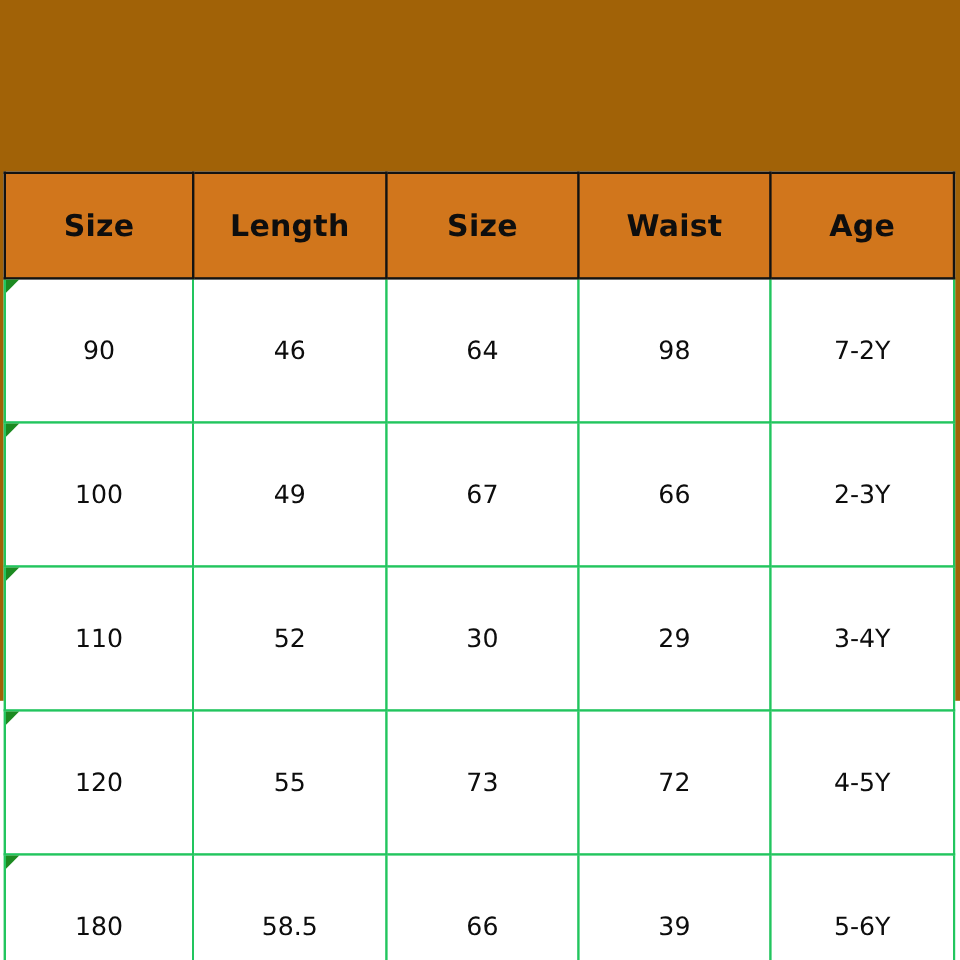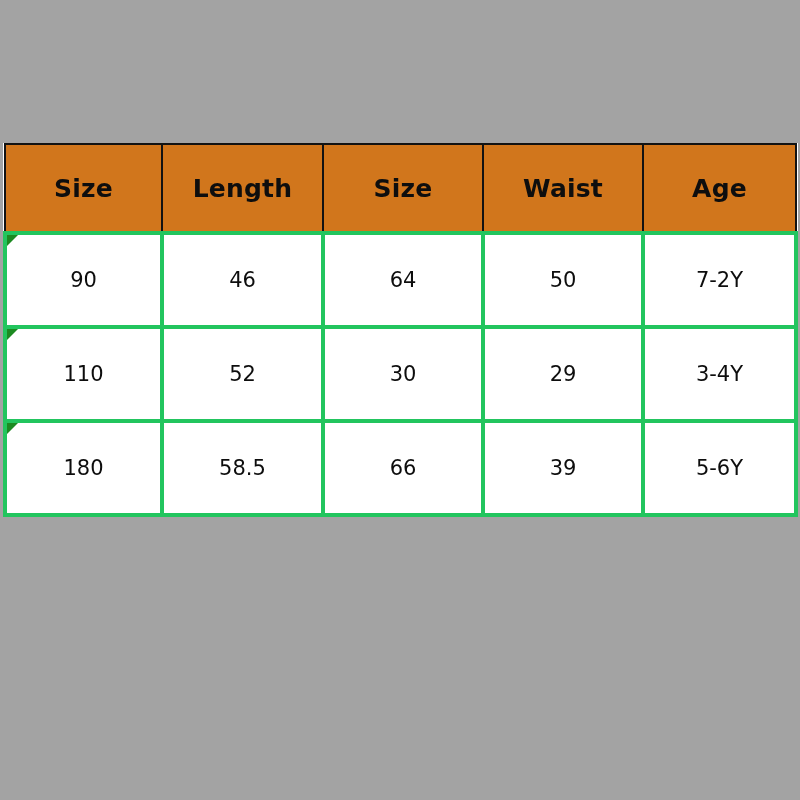--- a/index.html
+++ b/index.html
@@ -11,22 +11,22 @@
     width: 800px;
     height: 800px;
     background: #ffffff;
     font-family: "DejaVu Sans", "Liberation Sans", sans-serif;
     overflow: hidden;
   }
 
   #page {
     position: relative;
     width: 800px;
-    height: 800px;
-    background: #a3a3a3;
+    height: 584px;
+    background: #a16207;
   }
 
   
   .size-chart {
     position: absolute;
     left: 3px;
     top: 143px;
     width: 791px;
     border-collapse: collapse;
     table-layout: fixed;
@@ -56,22 +56,22 @@
   
   .size-chart tbody td {
     position: relative;
     height: 86px;
     background: #ffffff;
     color: #0d0d0d;
     font-size: 21px;
     font-weight: normal;
     text-align: center;
     vertical-align: middle;
-    border: 4px solid #22c55e;
-    padding: 2px;
+    border: 2px solid #22c55e;
+    padding: 16px;
   }
 
   .cell-text {
     display: block;
     line-height: 1;
   }
 
   
   .comment-marker {
     position: absolute;
@@ -114,42 +114,78 @@
             <span class="comment-marker"></span>
             <span class="cell-text">90</span>
           </td>
         <td>
             <span class="cell-text">46</span>
           </td>
         <td>
             <span class="cell-text">64</span>
           </td>
         <td>
-            <span class="cell-text">50</span>
+            <span class="cell-text">98</span>
           </td>
         <td>
             <span class="cell-text">7-2Y</span>
           </td>
       </tr>
       <tr>
         <td>
             <span class="comment-marker"></span>
+            <span class="cell-text">100</span>
+          </td>
+        <td>
+            <span class="cell-text">49</span>
+          </td>
+        <td>
+            <span class="cell-text">67</span>
+          </td>
+        <td>
+            <span class="cell-text">66</span>
+          </td>
+        <td>
+            <span class="cell-text">2-3Y</span>
+          </td>
+      </tr>
+      <tr>
+        <td>
+            <span class="comment-marker"></span>
             <span class="cell-text">110</span>
           </td>
         <td>
             <span class="cell-text">52</span>
           </td>
         <td>
             <span class="cell-text">30</span>
           </td>
         <td>
             <span class="cell-text">29</span>
           </td>
         <td>
             <span class="cell-text">3-4Y</span>
+          </td>
+      </tr>
+      <tr>
+        <td>
+            <span class="comment-marker"></span>
+            <span class="cell-text">120</span>
+          </td>
+        <td>
+            <span class="cell-text">55</span>
+          </td>
+        <td>
+            <span class="cell-text">73</span>
+          </td>
+        <td>
+            <span class="cell-text">72</span>
+          </td>
+        <td>
+            <span class="cell-text">4-5Y</span>
           </td>
       </tr>
       <tr>
         <td>
             <span class="comment-marker"></span>
             <span class="cell-text">180</span>
           </td>
         <td>
             <span class="cell-text">58.5</span>
           </td>

